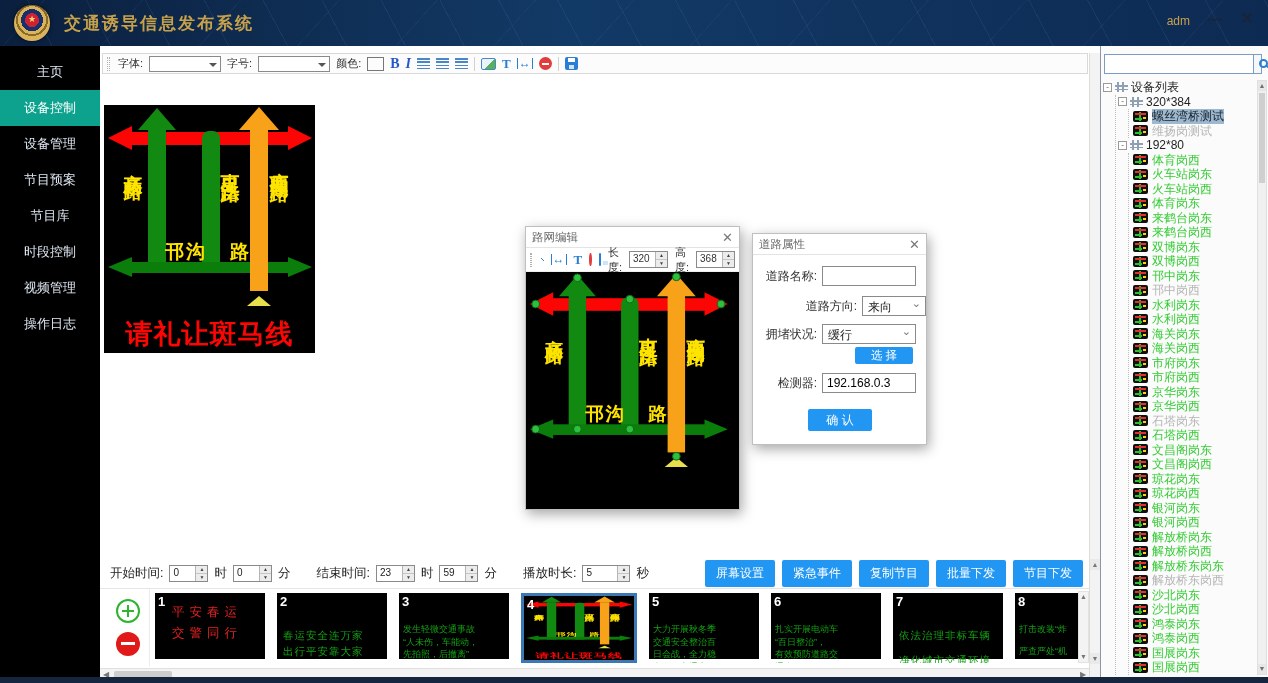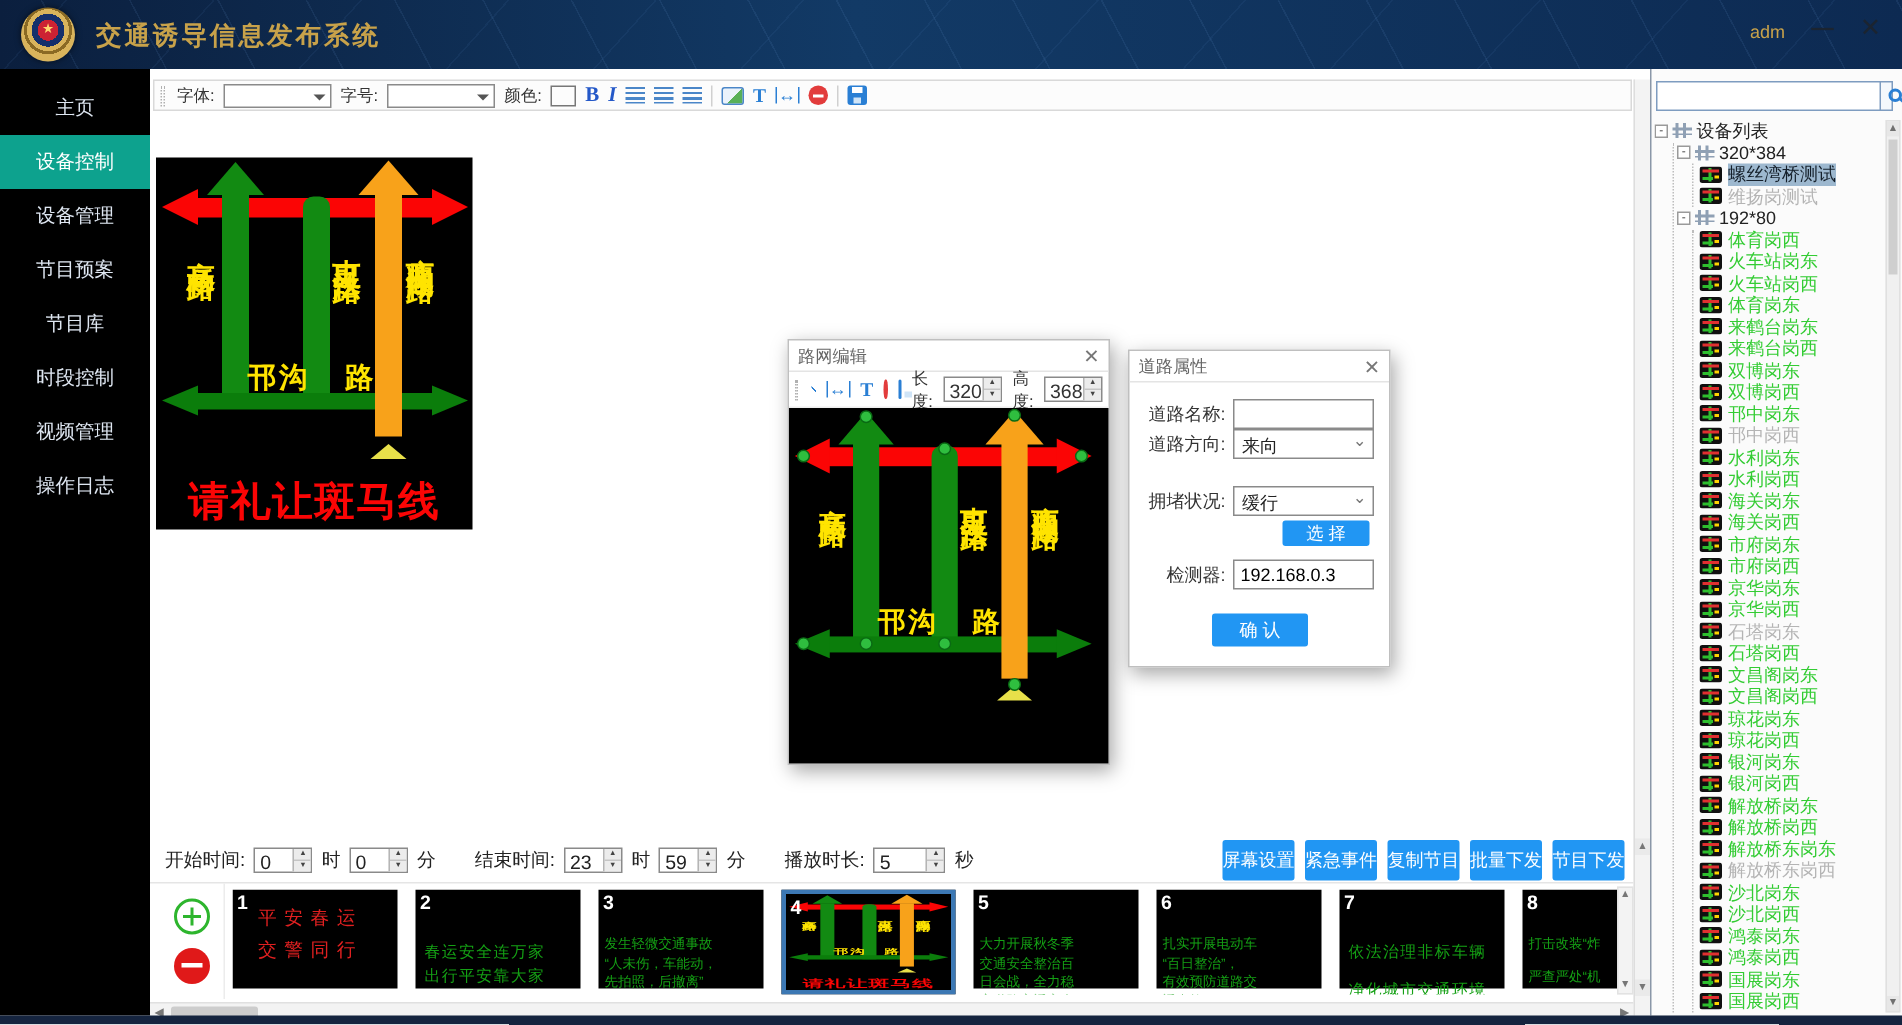--- a/index.html
+++ b/index.html
@@ -133,21 +133,21 @@
   .dialog { position:absolute; background:#fff; border:1px solid #bfbfbf; box-shadow:2px 4px 12px rgba(0,0,0,.35); }
   .dlg-title { height:21px; border-bottom:1px solid #e4e4e4; display:flex; align-items:center; padding:0 6px;
     font-size:11.5px; color:#666; }
   .dlg-x { margin-left:auto; color:#777; font-size:13px; line-height:13px; cursor:pointer; }
   .editor-dlg { left:425px; top:152px; width:215px; height:284px; }
   .editor-toolbar { height:24px; display:flex; align-items:center; gap:7px; padding:0 4px; font-size:11px; color:#333;
     border-bottom:1px solid #eee; }
   .editor-canvas { position:relative; width:213px; height:237px; background:#000; overflow:hidden; }
   .editor-canvas .sign { transform:scale(0.97); transform-origin:0 0; background:transparent; }
   .spin { display:inline-flex; border:1px solid #8a8a8a; background:#fff; height:17px; align-items:stretch; }
-  .spin .val { width:25px; font-size:13px; padding:1px 16px 0 3px; }
+  .spin .val { width:25px; font-size:10px; padding:1px 16px 0 3px; }
   .spin .btns { width:12px; border-left:1px solid #b5b5b5; display:flex; flex-direction:column; background:#ececec; }
   .spin .btns span { flex:1; font-size:5px; line-height:7px; text-align:center; color:#444; }
   .spin .btns span:first-child { border-bottom:1px solid #c5c5c5; }
 
   .props-dlg { left:652px; top:159px; width:175px; height:212px; font-size:12px; }
   .prow { position:absolute; left:0; width:100%; height:20px; display:flex; align-items:center; }
   .plabel { width:64px; text-align:right; color:#333; flex:none; }
   .pfield { margin-left:5px; width:94px; height:20px; border:1px solid #8a8a8a; background:#fff; font-size:12px; padding:0 4px; }
   .pselect { margin-left:5px; width:94px; height:20px; border:1px solid #8a8a8a; background:#fff; position:relative;
     padding:2px 0 0 5px; font-size:12px; color:#222; }
@@ -155,21 +155,21 @@
   .btn-blue { background:#2196f3; color:#fff; border:none; border-radius:2px; font-size:11.5px; cursor:pointer;
     font-family:inherit; }
   .btn-select { position:absolute; right:13px; top:113px; width:58px; height:17px; }
   .btn-confirm { position:absolute; left:55px; top:175px; width:64px; height:22px; font-size:12px; }
 
   
   .schedule { position:absolute; left:0; top:512px; right:11px; height:30px; display:flex; align-items:center;
     gap:6px; padding-left:10px; font-size:12.5px; color:#222; background:#fff; }
   .schedule .gap { width:14px; }
   .sched-btns { margin-left:auto; display:flex; gap:7px; padding-right:6px; }
-  .sched-btns .btn-blue { padding:5px 0; font-size:12px; }
+  .sched-btns .btn-blue { padding:5px 11px; font-size:12px; }
 
   
   .strip { position:absolute; left:0; top:542px; right:11px; height:78px; background:#fff;
     border-top:1px solid #e5e5e5; }
   .strip-controls { position:absolute; left:6px; top:0; width:44px; height:100%; border-right:1px solid #ececec;
     display:flex; flex-direction:column; align-items:center; justify-content:center; gap:9px; }
   .btn-plus { width:24px; height:24px; border-radius:50%; border:2px solid #2db52d; position:relative; background:#fff; cursor:pointer; }
   .btn-plus::before { content:""; position:absolute; left:4px; right:4px; top:9px; height:2px; background:#2db52d; }
   .btn-plus::after { content:""; position:absolute; top:4px; bottom:4px; left:9px; width:2px; background:#2db52d; }
   .btn-minus { width:24px; height:24px; border-radius:50%; background:#e01919; position:relative; cursor:pointer; }
@@ -330,21 +330,21 @@
 
       <div class="dialog props-dlg">
         <div class="dlg-title">
           <span>道路属性</span>
           <span class="dlg-x">✕</span>
         </div>
         <div class="prow" style="top:32px;">
           <span class="plabel">道路名称:</span>
           <input class="pfield" value="" style="">
         </div>
-        <div class="prow" style="top:52px;">
+        <div class="prow" style="top:62px;padding-left:40px;">
           <span class="plabel">道路方向:</span>
           <span class="pselect">来向</span>
         </div>
         <div class="prow" style="top:90px;">
           <span class="plabel">拥堵状况:</span>
           <span class="pselect">缓行</span>
         </div>
         <button class="btn-blue btn-select">选 择</button>
         <div class="prow" style="top:139px;">
           <span class="plabel">检测器:</span>

